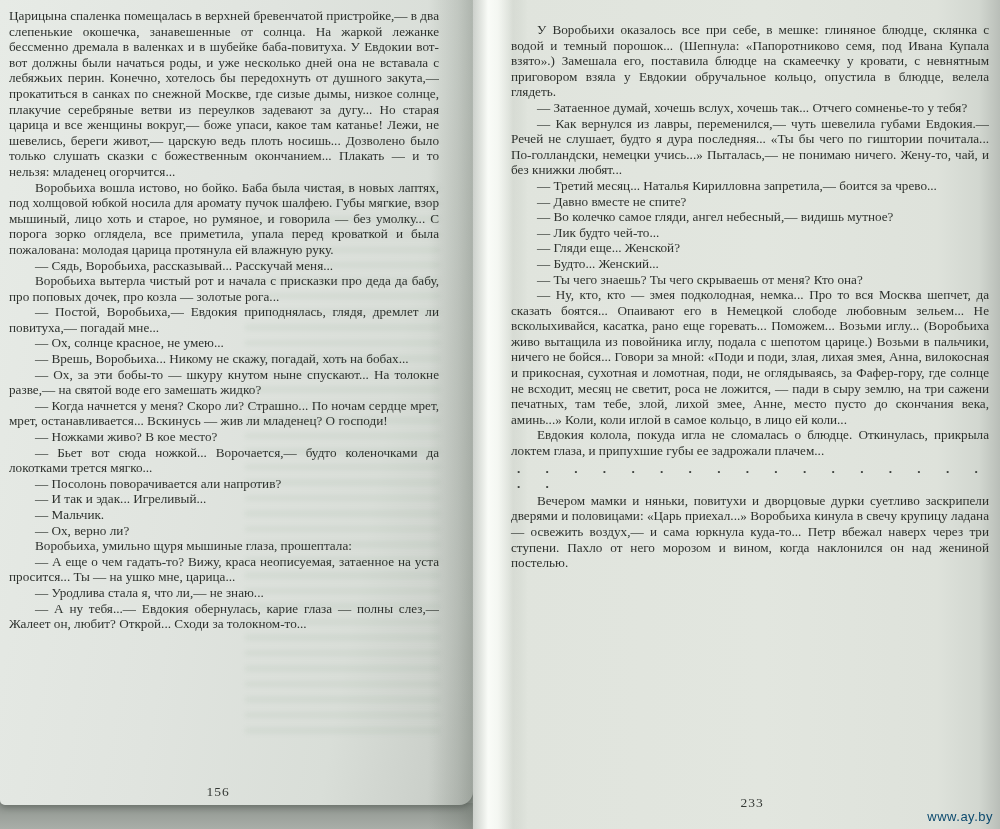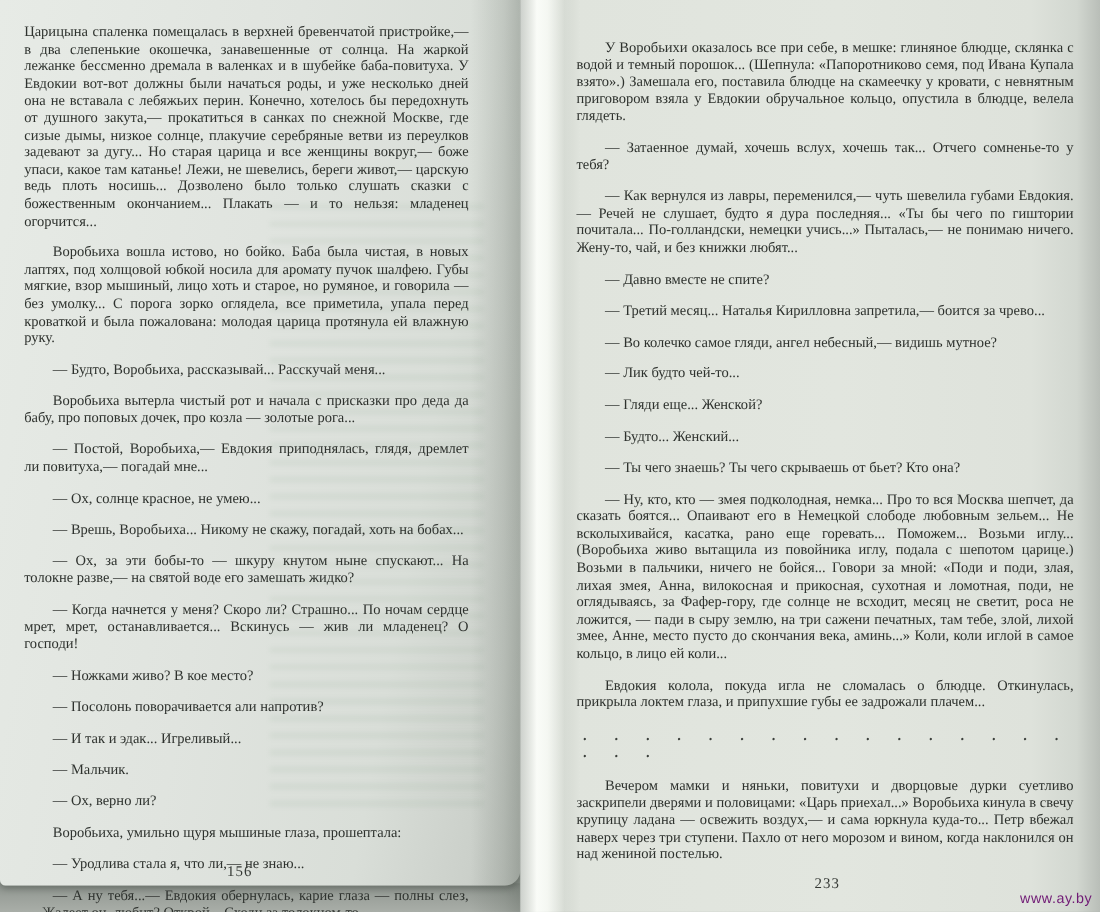--- a/index.html
+++ b/index.html
@@ -32,21 +32,21 @@
       rgba(110,120,110,.10) 85%,
       rgba(110,120,110,0) 100%);
   }
   
   .text-col{
     position:absolute;color:#2e322e;
     font-size:13.2px;line-height:15.6px;
     text-align:justify;
     hyphens:auto;-webkit-hyphens:auto;
   }
-  .text-col p{margin:13px;}
+  .text-col p{margin:0;}
   .text-col p.indent{text-indent:26px;}
   .col-left{left:9px;top:8px;width:430px;}
   .col-right{left:511px;top:22px;width:478px;font-family:Liberation Serif, serif;}
   p.dots{
     text-align:left;font-weight:bold;letter-spacing:1px;word-spacing:20px;
     padding:2px 0 1px 6px;color:#3a3e3a;
   }
   .page-number{
     position:absolute;color:#343834;font-size:13.5px;letter-spacing:1px;
     width:120px;text-align:center;
@@ -62,21 +62,21 @@
   }
   .smudge-a{left:245px;top:185px;width:195px;height:555px;}
   
   .backdrop-bottom{
     position:absolute;left:0;top:803px;width:473px;height:26px;
     background:linear-gradient(to bottom,#8f958f,#a9aea8);
   }
   .watermark{
     position:absolute;right:7px;bottom:5px;
     font-family:"Liberation Sans","DejaVu Sans",sans-serif;
-    font-size:13px;color:#701a75;letter-spacing:.5px;
+    font-size:13px;color:#0c4a6e;letter-spacing:.5px;
   }
 </style>
 </head>
 <body>
 
 <div class="spread">
 
   <div class="backdrop-bottom"></div>
 
   <div class="page page-left">
@@ -86,48 +86,50 @@
   <div class="page page-right">
     
     
   </div>
 
   <div class="gutter"></div>
 
   <div class="text-col col-left">
       <p>Царицына спаленка помещалась в верхней бревенчатой пристройке,— в два слепенькие окошечка, занавешенные от солнца. На жаркой лежанке бессменно дремала в валенках и в шубейке баба-повитуха. У Евдокии вот-вот должны были начаться роды, и уже несколько дней она не вставала с лебяжьих перин. Конечно, хотелось бы передохнуть от душного закута,— прокатиться в санках по снежной Москве, где сизые дымы, низкое солнце, плакучие серебряные ветви из переулков задевают за дугу... Но старая царица и все женщины вокруг,— боже упаси, какое там катанье! Лежи, не шевелись, береги живот,— царскую ведь плоть носишь... Дозволено было только слушать сказки с божественным окончанием... Плакать — и то нельзя: младенец огорчится...</p>
       <p class="indent">Воробьиха вошла истово, но бойко. Баба была чистая, в новых лаптях, под холщовой юбкой носила для аромату пучок шалфею. Губы мягкие, взор мышиный, лицо хоть и старое, но румяное, и говорила — без умолку... С порога зорко оглядела, все приметила, упала перед кроваткой и была пожалована: молодая царица протянула ей влажную руку.</p>
-      <p class="indent">— Будто, Воробьиха, рассказывай... Расскучай меня...</p>
+      <p class="indent">— Сядь, Воробьиха, рассказывай... Расскучай меня...</p>
       <p class="indent">Воробьиха вытерла чистый рот и начала с присказки про деда да бабу, про поповых дочек, про козла — золотые рога...</p>
       <p class="indent">— Постой, Воробьиха,— Евдокия приподнялась, глядя, дремлет ли повитуха,— погадай мне...</p>
       <p class="indent">— Ох, солнце красное, не умею...</p>
       <p class="indent">— Врешь, Воробьиха... Никому не скажу, погадай, хоть на бобах...</p>
       <p class="indent">— Ох, за эти бобы-то — шкуру кнутом ныне спускают... На толокне разве,— на святой воде его замешать жидко?</p>
       <p class="indent">— Когда начнется у меня? Скоро ли? Страшно... По ночам сердце мрет, мрет, останавливается... Вскинусь — жив ли младенец? О господи!</p>
       <p class="indent">— Ножками живо? В кое место?</p>
+      <p class="indent">— Бьет вот сюда ножкой... Ворочается,— будто коленочками да локотками трется мягко...</p>
       <p class="indent">— Посолонь поворачивается али напротив?</p>
       <p class="indent">— И так и эдак... Игреливый...</p>
       <p class="indent">— Мальчик.</p>
       <p class="indent">— Ох, верно ли?</p>
       <p class="indent">Воробьиха, умильно щуря мышиные глаза, прошептала:</p>
+      <p class="indent">— А еще о чем гадать-то? Вижу, краса неописуемая, затаенное на уста просится... Ты — на ушко мне, царица...</p>
       <p class="indent">— Уродлива стала я, что ли,— не знаю...</p>
       <p class="indent">— А ну тебя...— Евдокия обернулась, карие глаза — полны слез,— Жалеет он, любит? Открой... Сходи за толокном-то...</p>
     </div>
 
   <div class="text-col col-right">
       <p class="indent">У Воробьихи оказалось все при себе, в мешке: глиняное блюдце, склянка с водой и темный порошок... (Шепнула: «Папоротниково семя, под Ивана Купала взято».) Замешала его, поставила блюдце на скамеечку у кровати, с невнятным приговором взяла у Евдокии обручальное кольцо, опустила в блюдце, велела глядеть.</p>
       <p class="indent">— Затаенное думай, хочешь вслух, хочешь так... Отчего сомненье-то у тебя?</p>
       <p class="indent">— Как вернулся из лавры, переменился,— чуть шевелила губами Евдокия.— Речей не слушает, будто я дура последняя... «Ты бы чего по гиштории почитала... По-голландски, немецки учись...» Пыталась,— не понимаю ничего. Жену-то, чай, и без книжки любят...</p>
+      <p class="indent">— Третий месяц... Наталья Кирилловна запретила,— боится за чрево...</p>
       <p class="indent">— Давно вместе не спите?</p>
-      <p class="indent">— Третий месяц... Наталья Кирилловна запретила,— боится за чрево...</p>
       <p class="indent">— Во колечко самое гляди, ангел небесный,— видишь мутное?</p>
       <p class="indent">— Лик будто чей-то...</p>
       <p class="indent">— Гляди еще... Женской?</p>
       <p class="indent">— Будто... Женский...</p>
-      <p class="indent">— Ты чего знаешь? Ты чего скрываешь от бьет? Кто она?</p>
+      <p class="indent">— Ты чего знаешь? Ты чего скрываешь от меня? Кто она?</p>
       <p class="indent">— Ну, кто, кто — змея подколодная, немка... Про то вся Москва шепчет, да сказать боятся... Опаивают его в Немецкой слободе любовным зельем... Не всколыхивайся, касатка, рано еще горевать... Поможем... Возьми иглу... (Воробьиха живо вытащила из повойника иглу, подала с шепотом царице.) Возьми в пальчики, ничего не бойся... Говори за мной: «Поди и поди, злая, лихая змея, Анна, вилокосная и прикосная, сухотная и ломотная, поди, не оглядываясь, за Фафер-гору, где солнце не всходит, месяц не светит, роса не ложится, — пади в сыру землю, на три сажени печатных, там тебе, злой, лихой змее, Анне, место пусто до скончания века, аминь...» Коли, коли иглой в самое кольцо, в лицо ей коли...</p>
       <p class="indent">Евдокия колола, покуда игла не сломалась о блюдце. Откинулась, прикрыла локтем глаза, и припухшие губы ее задрожали плачем...</p>
       <p class="dots">. . . . . . . . . . . . . . . . . . .</p>
       <p class="indent">Вечером мамки и няньки, повитухи и дворцовые дурки суетливо заскрипели дверями и половицами: «Царь приехал...» Воробьиха кинула в свечу крупицу ладана — освежить воздух,— и сама юркнула куда-то... Петр вбежал наверх через три ступени. Пахло от него морозом и вином, когда наклонился он над жениной постелью.</p>
     </div>
 
   <div class="page-number num-left">156</div>
 
   <div class="page-number num-right">233</div>
 

